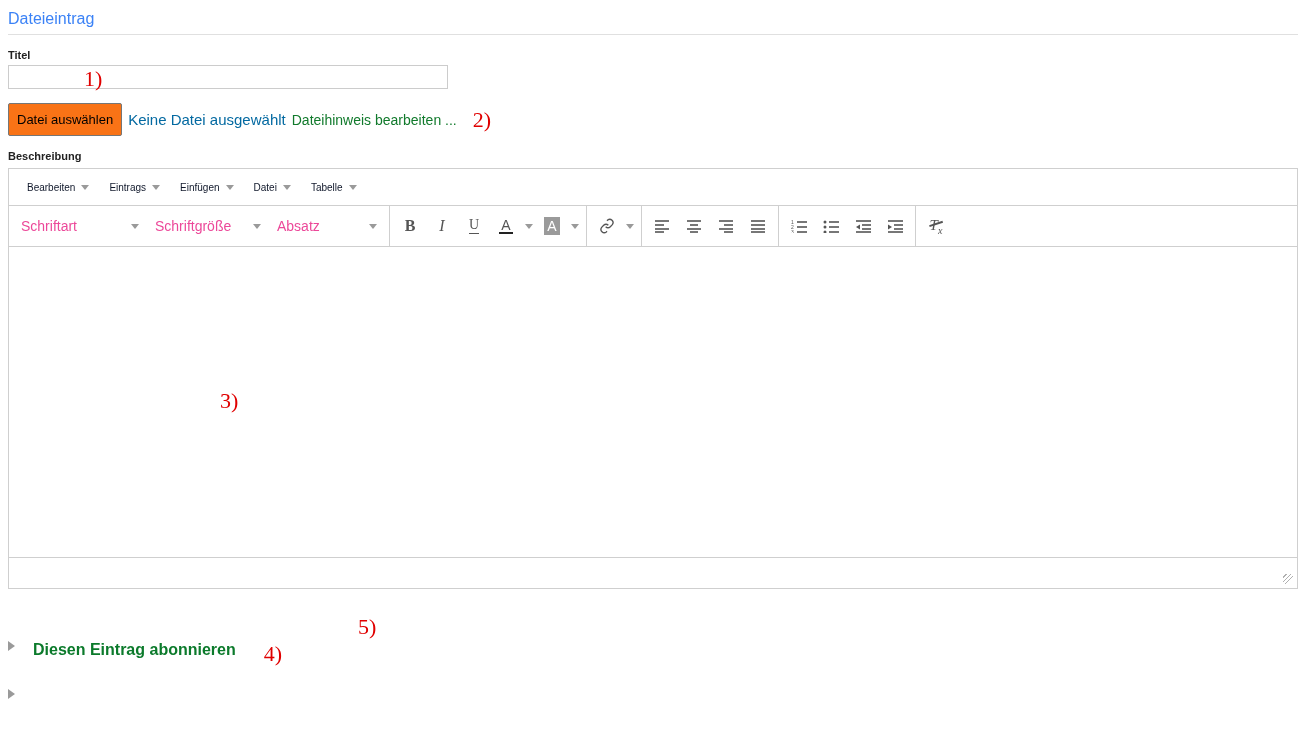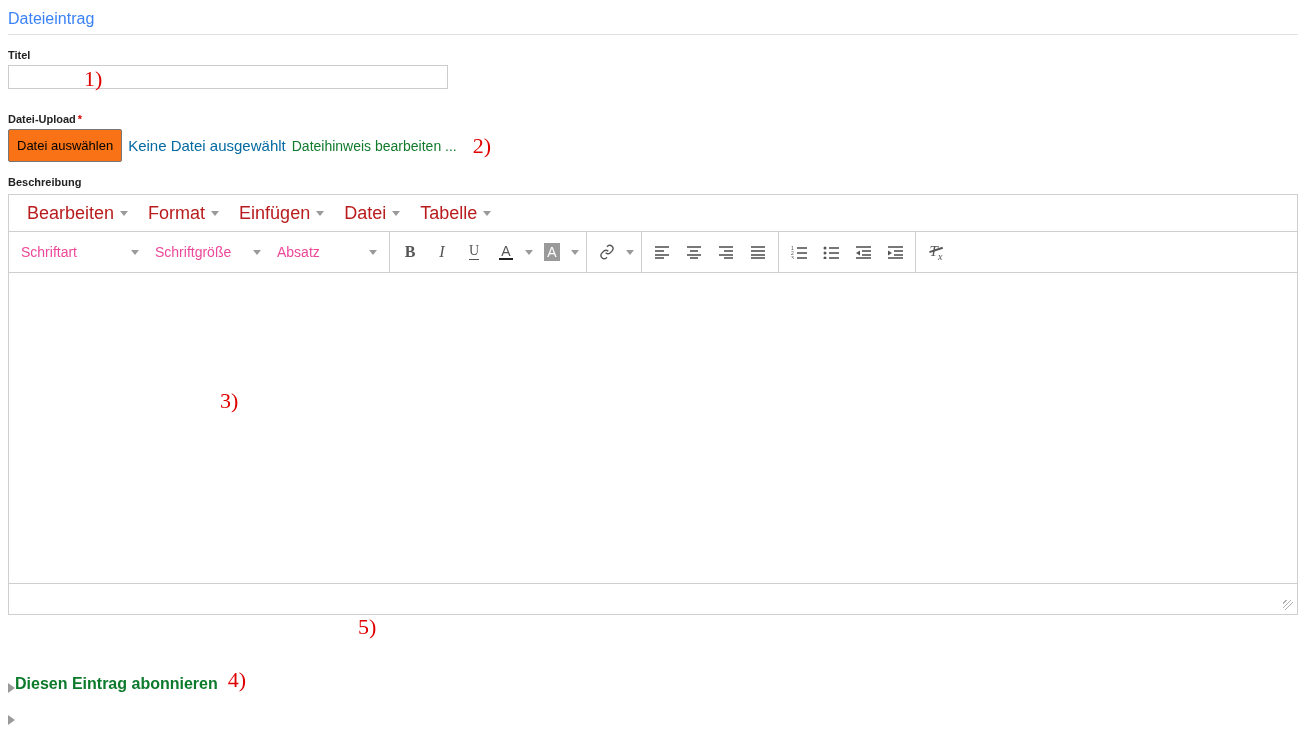--- a/index.html
+++ b/index.html
@@ -8,38 +8,38 @@
   .hr{border-bottom:1px solid #e0e0e0;margin-bottom:14px;}
   .field-label{font-weight:bold;font-size:11px;margin-top:14px;}
   .req{color:#d00000;font-weight:bold;margin-left:2px;}
   .text-input{width:440px;height:24px;border:1px solid #ccc;margin-top:4px;margin-bottom:10px;box-sizing:border-box;padding:2px 4px;font-size:14px;}
   .upload-row{display:flex;align-items:center;gap:6px;margin-top:4px;margin-bottom:10px;}
   .native-btn{font-family:Arial;font-size:13px;padding:8px 8px;border:1px solid #767676;background:#f97316;border-radius:2px;cursor:pointer;}
   .no-file{font-size:15px;color:#0369a1;}
   .edit-hint{color:#117a2c;font-size:14px;cursor:pointer;}
   .editor-wrap{border:1px solid #cfcfcf;margin-top:6px;}
   .menubar{display:flex;height:36px;align-items:center;padding:0 8px;gap:0;}
-  .menu-item{display:flex;align-items:center;font-size:18px;color:#b91c1c;padding:0 10px;height:100%;cursor:pointer;}
+  .menu-item{display:flex;align-items:center;font-size:10px;color:#0f172a;padding:0 10px;height:100%;cursor:pointer;}
   .menu-item .caret{margin-left:6px;}
   .toolbar{display:flex;height:40px;border-top:1px solid #cfcfcf;}
   .tool-group{display:flex;align-items:center;border-right:1px solid #cfcfcf;padding:0 4px;}
   .tool-select{display:flex;align-items:center;justify-content:space-between;color:#ec4899;font-size:14px;padding:0 8px;cursor:pointer;}
   .tool-select.font{width:118px;}
   .tool-select.size{width:106px;}
   .tool-select.block{width:100px;}
   .tool-btn{width:32px;height:32px;display:flex;align-items:center;justify-content:center;color:#555;cursor:pointer;font-size:14px;border-radius:2px;}
   .tool-btn svg{display:block;}
   .caret{width:0;height:0;border-left:4px solid transparent;border-right:4px solid transparent;border-top:5px solid #9a9a9a;}
   .mini-caret{width:14px;display:flex;align-items:center;justify-content:center;}
   .edit-area{height:310px;border-top:1px solid #cfcfcf;background:#fff;}
   .status-bar{height:30px;border-top:1px solid #cfcfcf;position:relative;}
   .resize-grip{position:absolute;right:4px;bottom:4px;width:10px;height:10px;cursor:nwse-resize;}
   .resize-grip::before{content:"";position:absolute;right:0;bottom:0;width:10px;height:10px;background:
      linear-gradient(135deg,transparent 0 2px,#b0b0b0 2px 3px,transparent 3px 5px,#b0b0b0 5px 6px,transparent 6px 8px,#b0b0b0 8px 9px,transparent 9px);}
-  .expander{display:flex;align-items:flex-end;gap:0;margin-top:22px;cursor:pointer;}
+  .expander{display:flex;align-items:flex-start;gap:18px;margin-top:22px;cursor:pointer;}
   .expander .tri{width:0;height:0;border-top:5px solid transparent;border-bottom:5px solid transparent;border-left:7px solid #9a9a9a;}
   .expander .lbl{color:#0b7a2b;font-weight:bold;font-size:16px;}
   .ann{position:absolute;color:#e00000;font-size:22px;font-family:'Times New Roman',serif;pointer-events:none;}
   .underline-deco{border-bottom:1.5px solid #555;padding-bottom:1px;line-height:1;}
   .color-a{border-bottom:2.5px solid #222;padding:0 2px;line-height:1;}
   .hilite-a{background:#9a9a9a;color:#fff;padding:0 3px;line-height:1.3;}
   .tx{font-style:italic;position:relative;}
   .tx::after{content:"";position:absolute;left:-1px;top:6px;width:14px;height:1.5px;background:#555;transform:rotate(-18deg);}
 </style>
 </head>
@@ -49,42 +49,39 @@
 
   <div class="section-title">Dateieintrag</div>
   <div class="hr"></div>
 
   
   <div class="field-label">Titel</div>
   <input class="text-input" type="text" style="">
   <div class="ann" style="left:84px;top:66px;">1)</div>
 
   
-  <div class="field-label">
-    <span>Datei-Upload</span><span class="req">*</span>
-  </div>
   <div class="upload-row">
     <button class="native-btn">Datei auswählen</button>
     <span class="no-file">Keine Datei ausgewählt</span>
     <span class="edit-hint">Dateihinweis bearbeiten ...</span>
     <div class="ann" style="position:static;margin-left:10px;pointer-events:none;">2)</div>
   </div>
 
   
   <div class="field-label">Beschreibung</div>
 
   <div class="editor-wrap">
 
     <div class="menubar">
       <div class="menu-item">
           <span>Bearbeiten</span>
           <span class="caret"></span>
         </div>
       <div class="menu-item">
-          <span>Format</span>
+          <span>Eintrags</span>
           <span class="caret"></span>
         </div>
       <div class="menu-item">
           <span>Einfügen</span>
           <span class="caret"></span>
         </div>
       <div class="menu-item">
           <span>Datei</span>
           <span class="caret"></span>
         </div>

